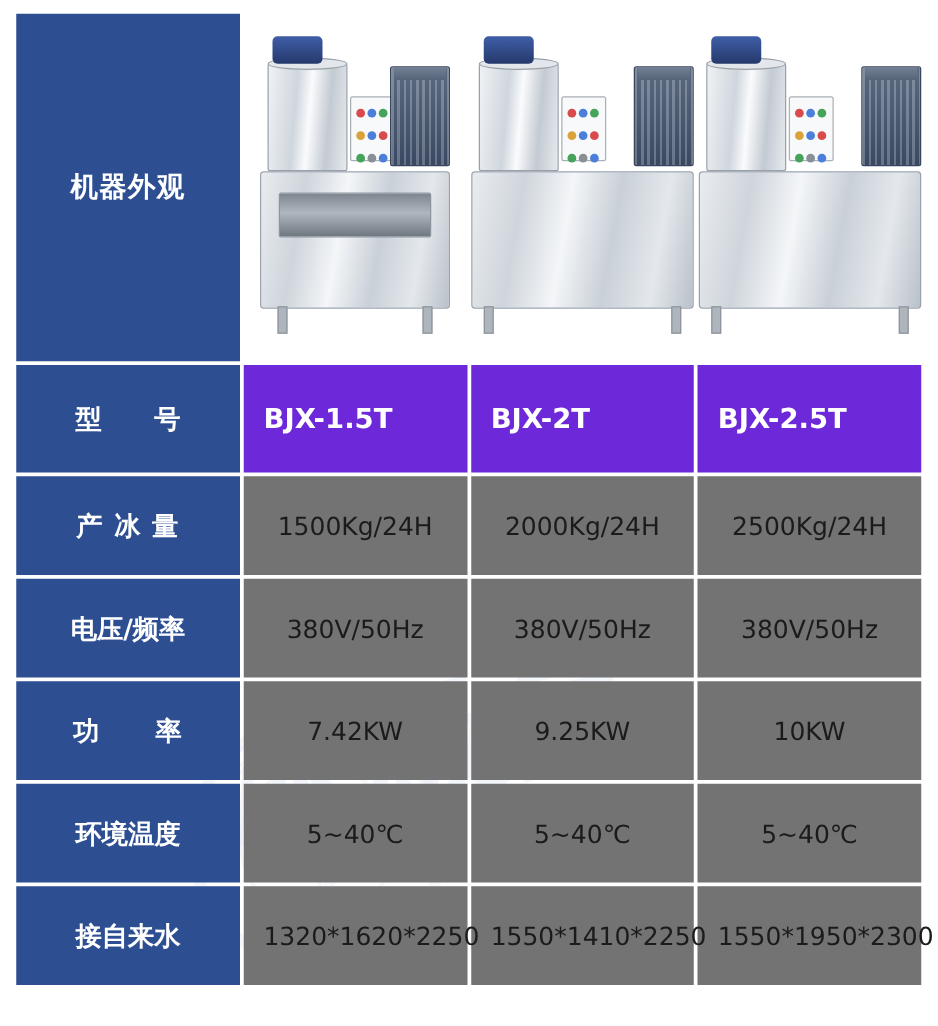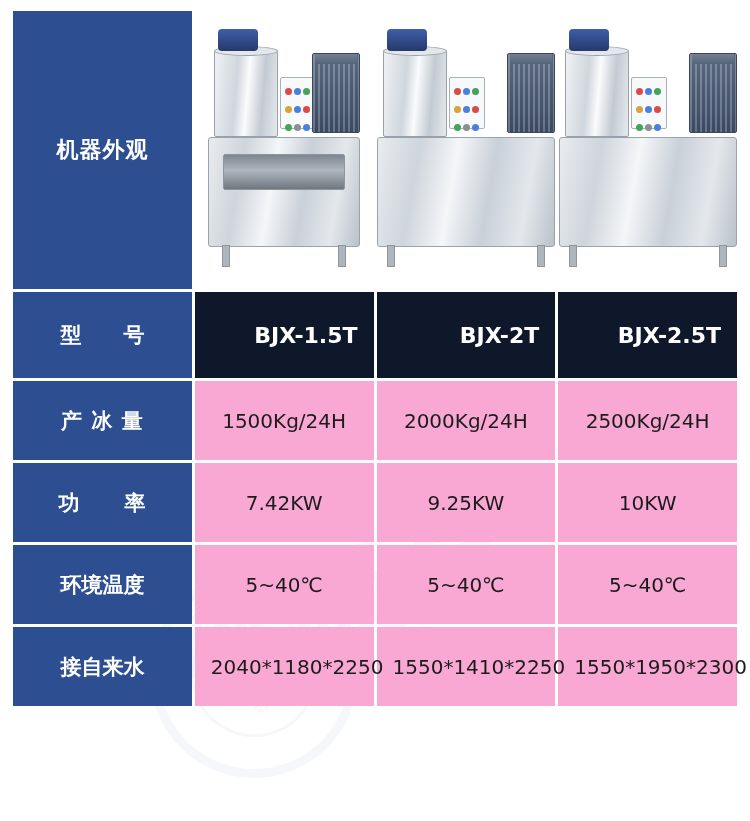--- a/index.html
+++ b/index.html
@@ -96,43 +96,43 @@
     font-size: 21px;
     font-weight: bold;
     height: 47px;
     letter-spacing: 1px;
     font-family: "DejaVu Sans", sans-serif;
   }
   .lbl.spread {
     letter-spacing: 0;
   }
   .val {
-    background: #f9a8d4;
+    background: #737373;
     color: #1b1b1b;
     text-align: center;
     font-size: 20px;
     height: 47px;
     font-family: "DejaVu Sans", sans-serif;
   }
   .hdr-lbl {
     background: #2d4f91;
     color: #fff;
     height: 54px;
     font-size: 21px;
     font-weight: bold;
     text-align: center;
     font-family: "DejaVu Sans", sans-serif;
   }
   .hdr-val {
-    background: #0f172a;
+    background: #6d28d9;
     color: #ffffff;
     height: 54px;
     font-size: 22px;
     font-weight: bold;
-    text-align: right;
+    text-align: left;
     font-family: "DejaVu Sans", sans-serif;
   }
   
   .appear-lbl {
     background: #2d4f91;
     color: #fff;
     height: 246px;
     font-size: 22px;
     font-weight: bold;
     text-align: center;
@@ -377,39 +377,45 @@
       </tr>
 
       <tr>
         <td class="lbl">产 冰 量</td>
         <td class="val">1500Kg/24H</td>
         <td class="val">2000Kg/24H</td>
         <td class="val">2500Kg/24H</td>
       </tr>
 
 
+      <tr>
+        <td class="lbl spread">电压/频率</td>
+        <td class="val">380V/50Hz</td>
+        <td class="val">380V/50Hz</td>
+        <td class="val">380V/50Hz</td>
+      </tr>
 
       <tr>
         <td class="lbl">功　　率</td>
         <td class="val">7.42KW</td>
         <td class="val">9.25KW</td>
         <td class="val">10KW</td>
       </tr>
 
 
       <tr>
         <td class="lbl spread">环境温度</td>
         <td class="val">5~40℃</td>
         <td class="val">5~40℃</td>
         <td class="val">5~40℃</td>
       </tr>
 
 
 
       <tr>
         <td class="lbl spread">接自来水</td>
-        <td class="val">2040*1180*2250</td>
+        <td class="val">1320*1620*2250</td>
         <td class="val">1550*1410*2250</td>
         <td class="val">1550*1950*2300</td>
       </tr>
     </tbody>
   </table>
 </div>
 
 </body></html>

